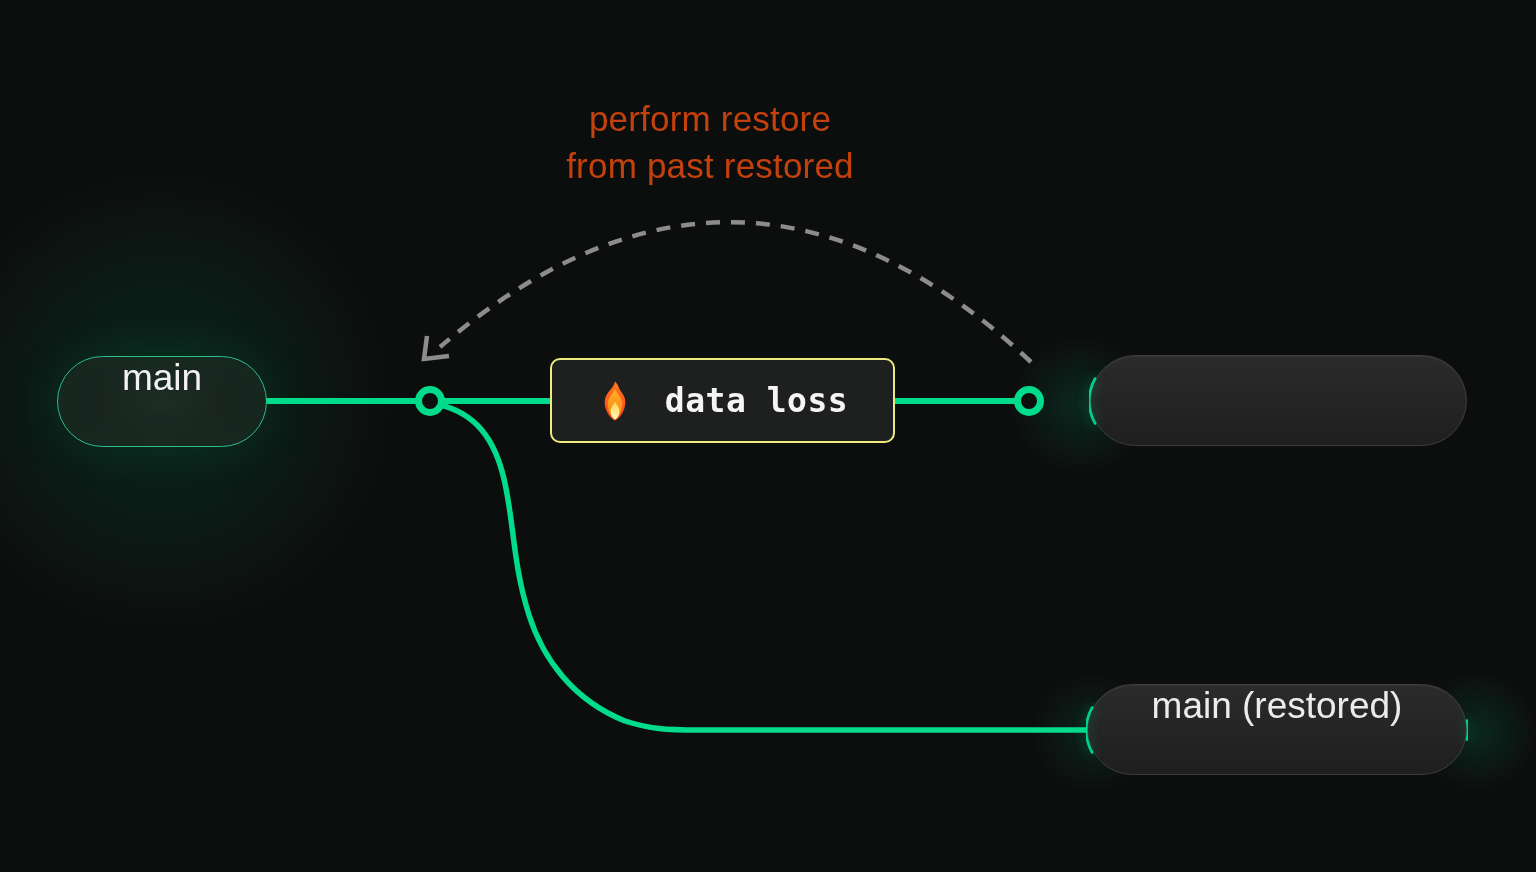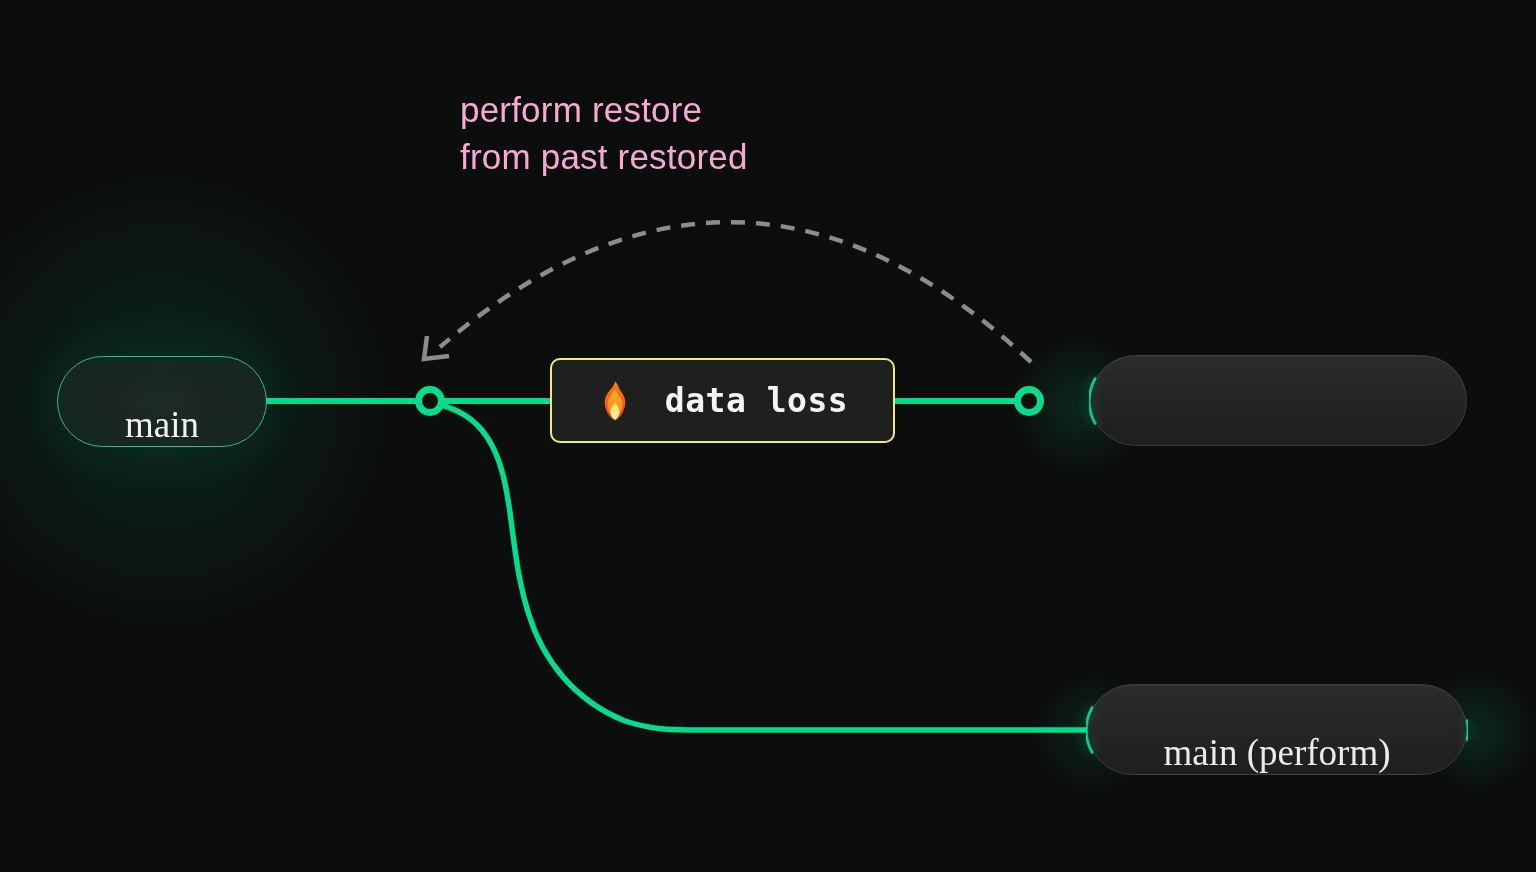--- a/index.html
+++ b/index.html
@@ -38,29 +38,29 @@
   }
   
   svg.wires{position:absolute;left:0;top:0;}
   .green-line{stroke:var(--green);stroke-width:6;fill:none;}
   .green-curve{stroke:var(--green);stroke-width:5.5;fill:none;stroke-linecap:round;}
   .node-circle{fill:#0D0F0E;stroke:var(--green);stroke-width:7;}
   .dashed-arc{stroke:var(--gray);stroke-width:4.5;fill:none;stroke-dasharray:14 11;}
   .arrow-head{stroke:var(--gray);stroke-width:4.5;fill:none;stroke-linejoin:miter;}
   
   .caption{
-    position:absolute;left:460px;top:86px;width:500px;
-    text-align:left;color:#f9a8d4;font-size:35px;line-height:47px;
+    position:absolute;left:460px;top:95px;width:500px;
+    text-align:center;color:#c2410c;font-size:35px;line-height:47px;
     font-weight:400;letter-spacing:0.2px;
   }
   
   .pill{
     position:absolute;border-radius:999px;
-    display:flex;align-items:flex-end;justify-content:center;
-    font-size:37px;color:#ECECEC;white-space:nowrap;font-family:Liberation Serif, serif;
+    display:flex;align-items:flex-start;justify-content:center;
+    font-size:37px;color:#ECECEC;white-space:nowrap;
   }
   .pill-main{
     left:57px;top:356px;width:210px;height:91px;
     background:radial-gradient(95% 130% at 50% 50%, #1D2C25 0%, #16211C 55%, #111714 100%);
     border:1.5px solid #2FBD8A;
     box-shadow:0 0 55px rgba(0,220,140,0.10), inset 0 0 45px rgba(0,220,140,0.06);
     color:#F2F2F2;
   }
   .pill-gray{
     background:linear-gradient(180deg,#2A2B2A 0%,#1E1F1E 100%);
@@ -150,16 +150,16 @@
     </svg>
   </div>
 
   <div class="pill pill-gray pill-restored">
     <svg class="rim rim-left" width="91" height="91" viewBox="0 0 91 91">
       <path d="M 6.1 23 A 45.5 45.5 0 0 0 6.1 68"></path>
     </svg>
     <svg class="rim rim-right" width="91" height="91" viewBox="0 0 91 91">
       <path d="M 90 36 A 45.5 45.5 0 0 1 90 55"></path>
     </svg>
-    <span>main (perform)</span>
+    <span>main (restored)</span>
   </div>
 
 </div>
 
 </body></html>

